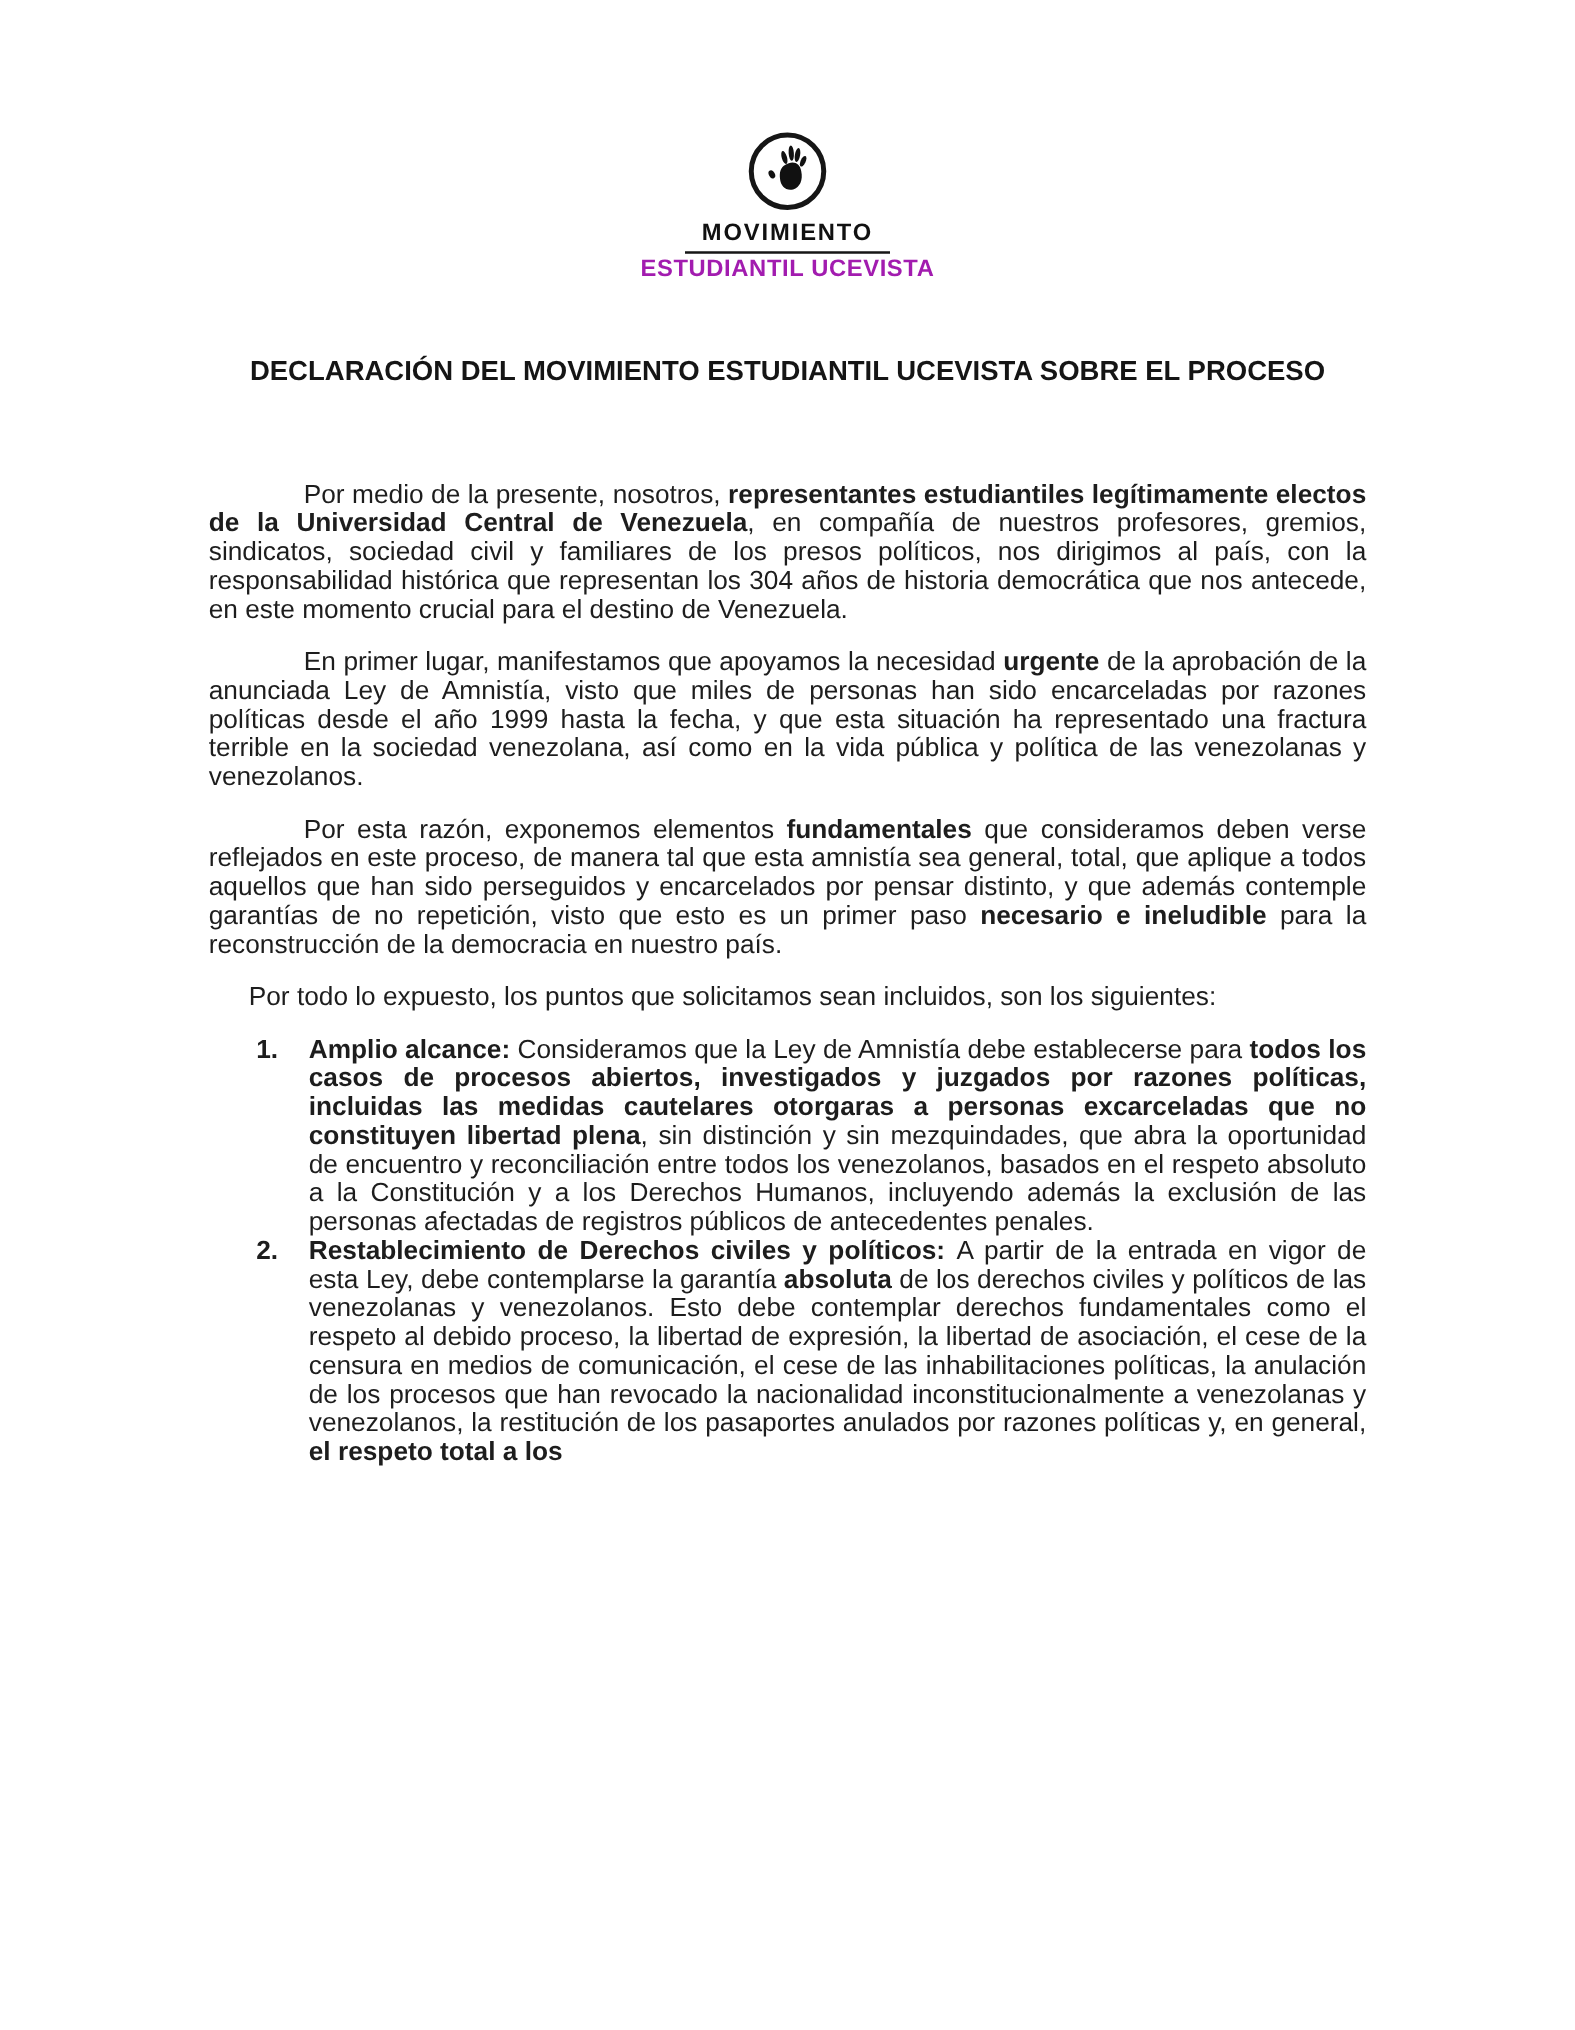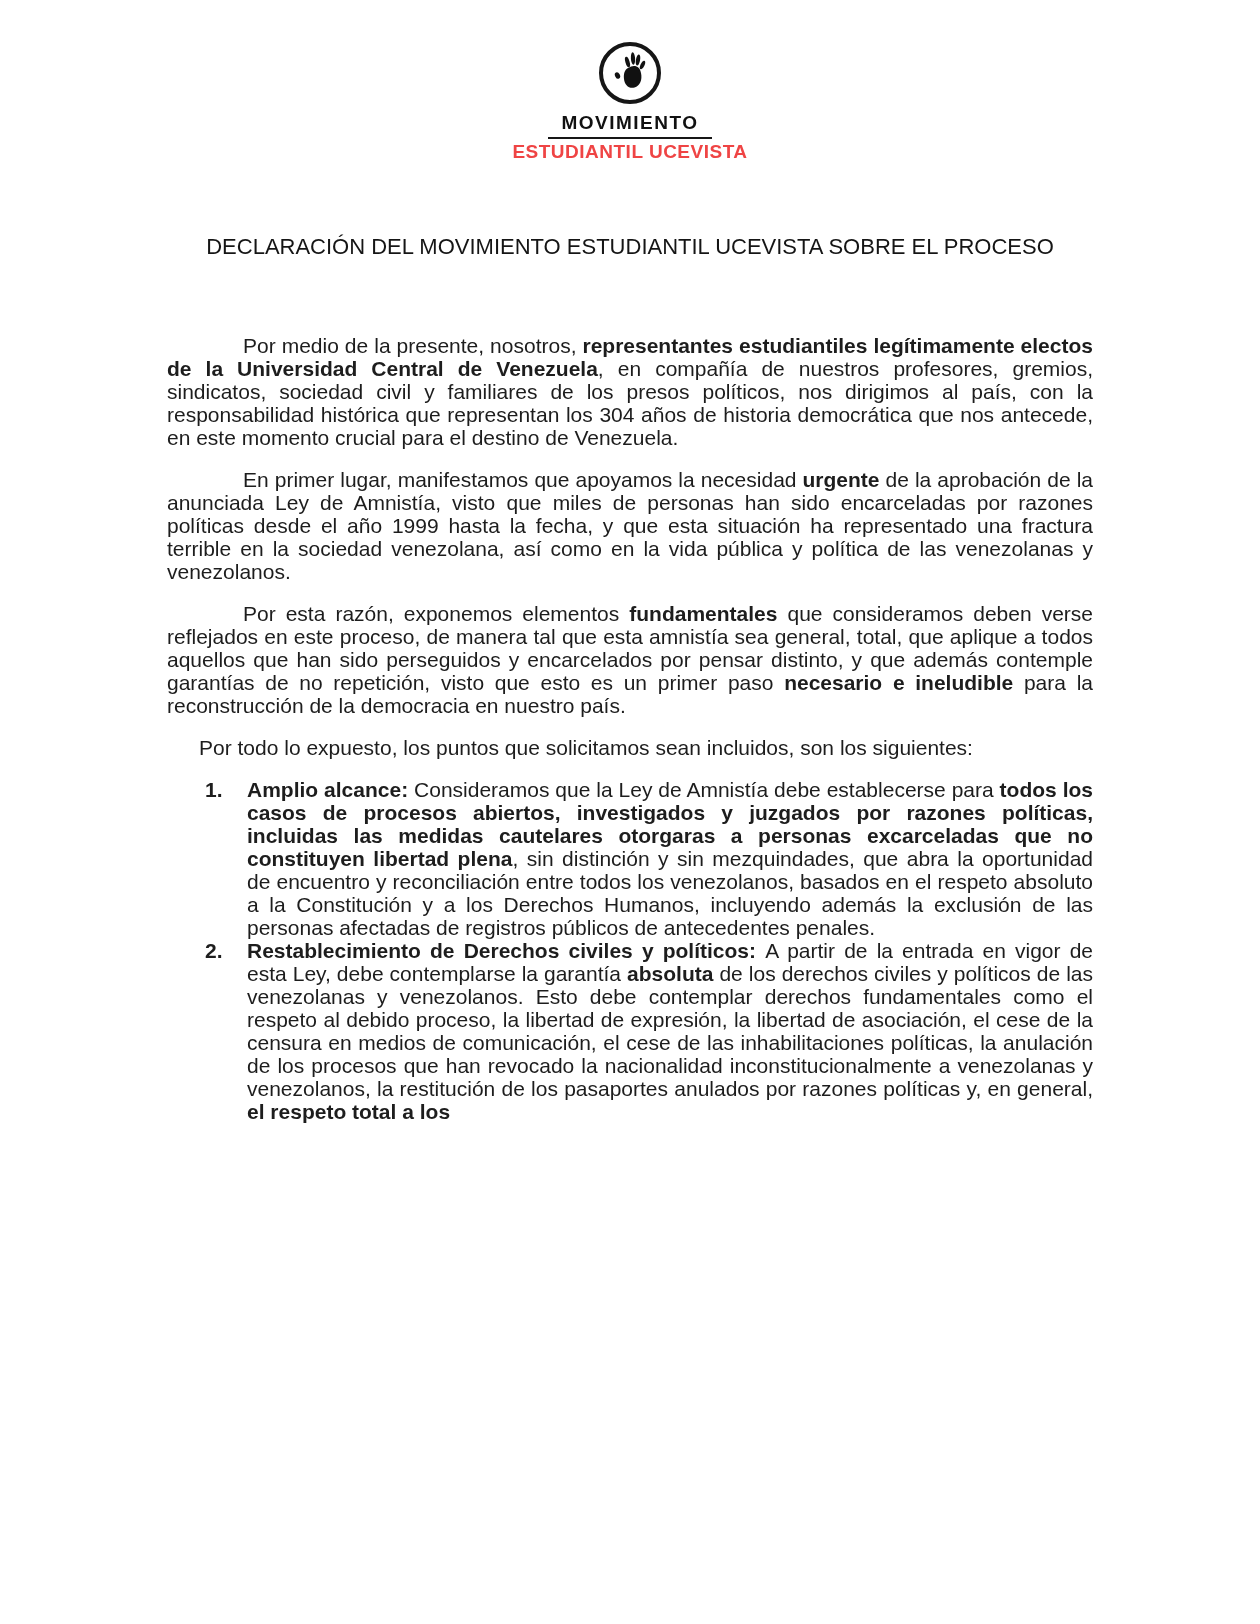--- a/index.html
+++ b/index.html
@@ -4,21 +4,21 @@
 <style>
   html, body { margin: 0; padding: 0; }
   body {
     width: 1260px;
     height: 1624px;
     background: #ffffff;
     color: #1d1d1d;
     font-family: "Liberation Sans", "DejaVu Sans", sans-serif;
     overflow: hidden;
   }
-  .logo-block { padding-top: 42px; text-align: center; }
+  .logo-block { padding-top: 106px; text-align: center; }
   .logo-circle {
     display: inline-flex;
     align-items: center;
     justify-content: center;
     width: 54px; height: 54px;
     border: 4px solid #161616;
     border-radius: 50%;
   }
   .logo-word {
     margin-top: 8px;
@@ -29,26 +29,26 @@
   }
   .logo-divider {
     width: 164px; height: 2px;
     background: #161616;
     margin: 3px auto 2px auto;
   }
   .logo-word2 {
     font-size: 19px;
     font-weight: 700;
     letter-spacing: 0.5px;
-    color: #ef4444;
+    color: #a21caf;
   }
   .doc-title {
-    margin-top: 66px;
+    margin-top: 52px;
     text-align: center;
-    font-weight: 400;
+    font-weight: 700;
     font-size: 22px;
     line-height: 35px;
     color: #151515;
   }
   .doc-title .tline { white-space: nowrap; }
   .content {
     width: 926px;
     margin: 70px auto 0 auto;
     font-size: 21px;
     line-height: 23px;

